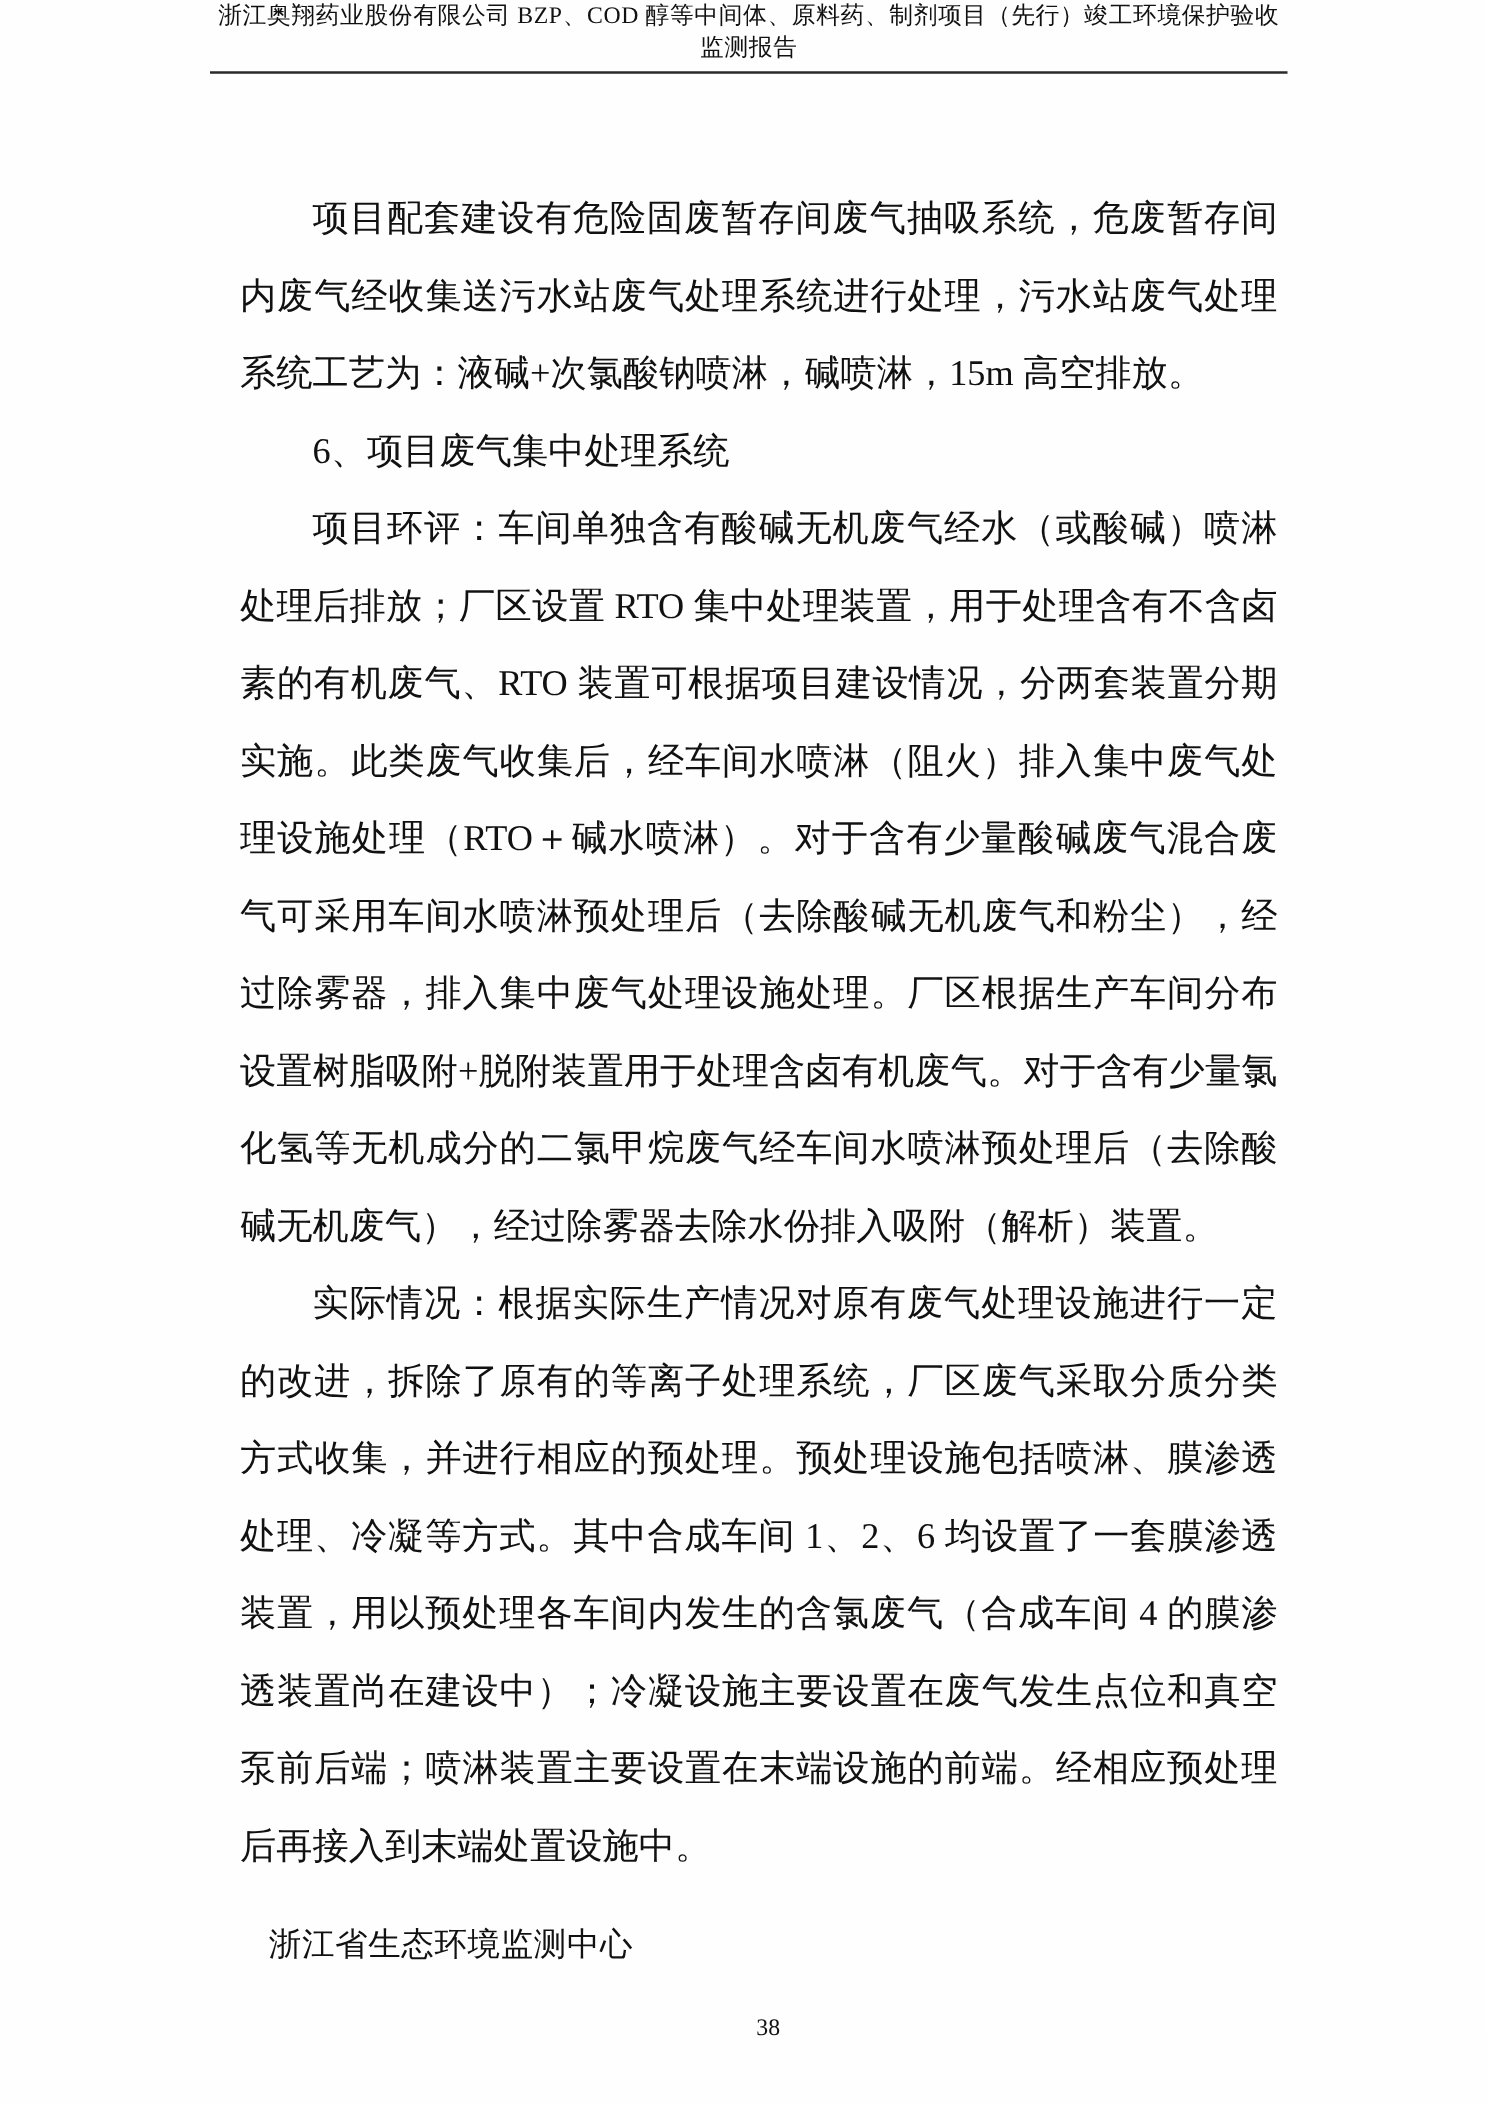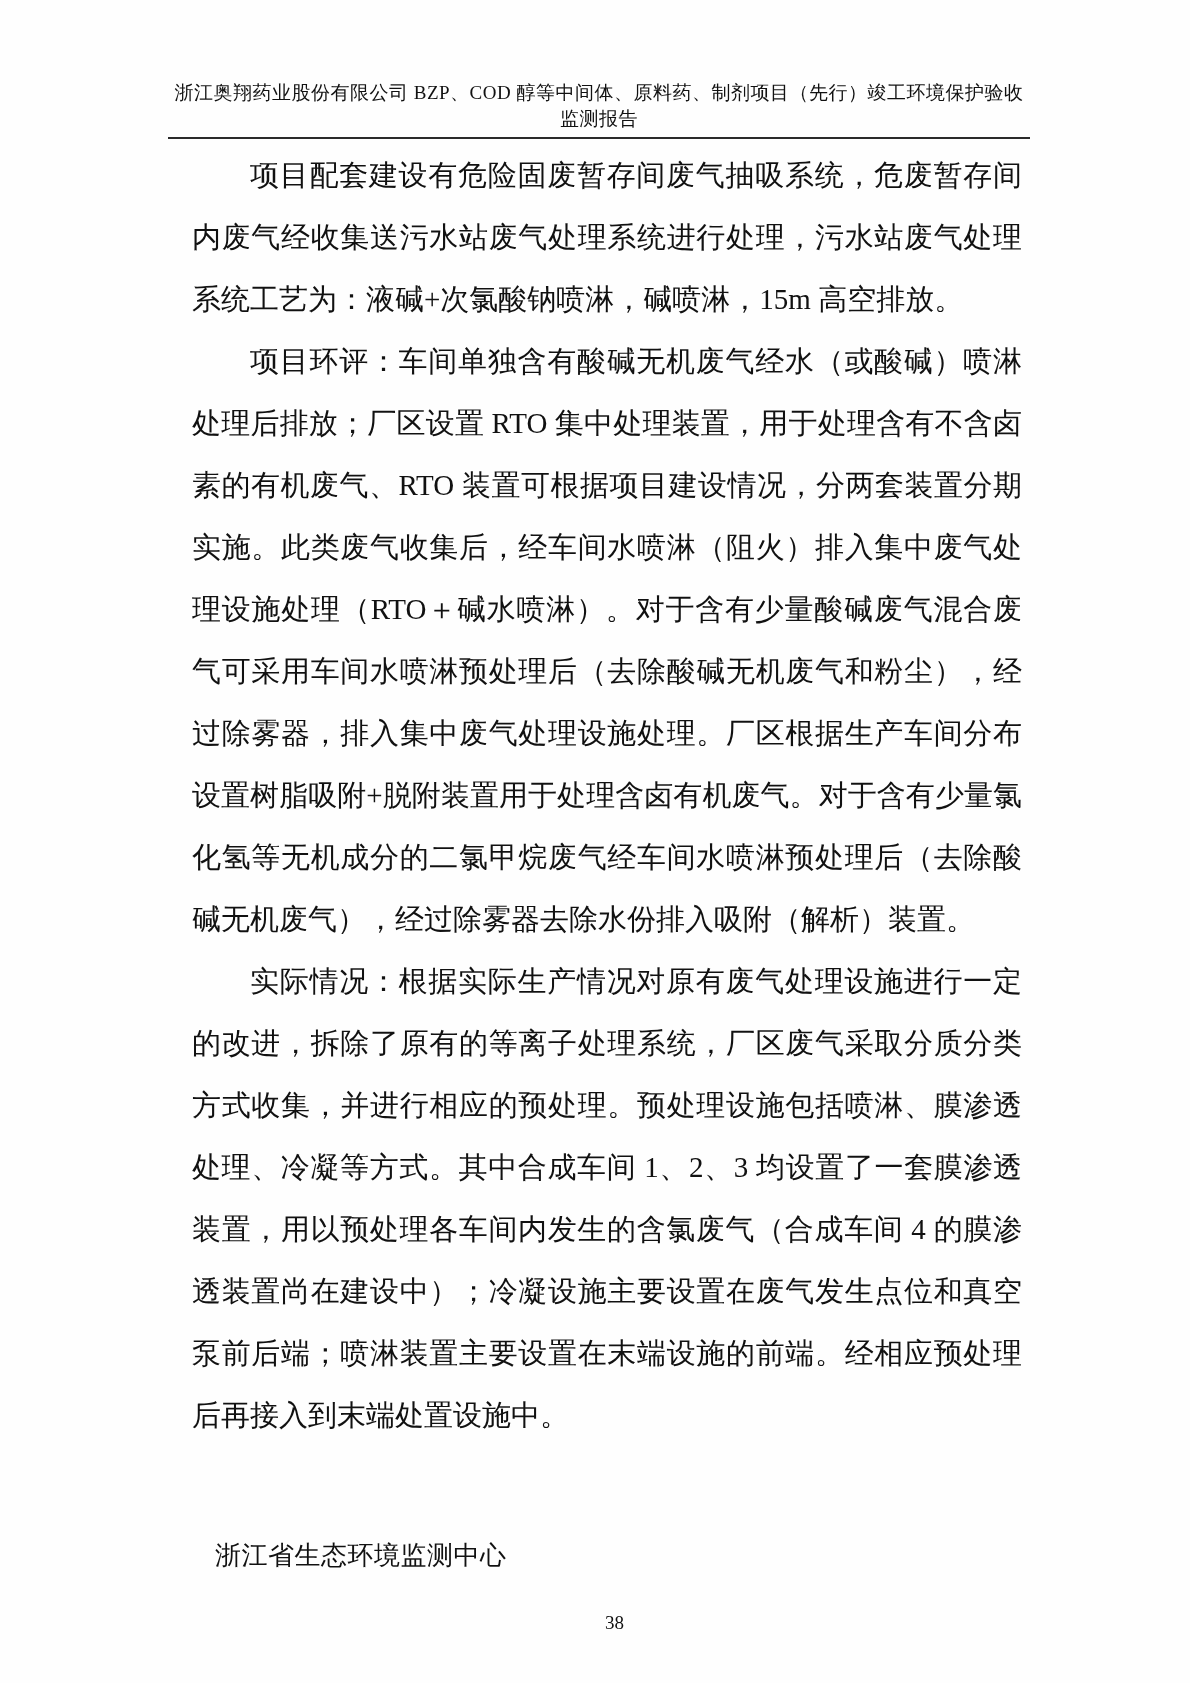--- a/index.html
+++ b/index.html
@@ -12,21 +12,20 @@
     color: #111;
     overflow: hidden;
   }
   .header {
     position: absolute;
     left: 168px;
     top: 0;
     width: 862px;
   }
   .header-title {
-    margin-top: 80px;
     padding: 0 6px;
     font-size: 19px;
     line-height: 26px;
     text-align: center;
     letter-spacing: 0.5px;
   }
   .header-rule {
     margin-top: 5px;
     border: none;
     border-top: 2px solid #2a2a2a;
@@ -73,20 +72,21 @@
 
 <div class="page">
 
   <div class="header">
     <div class="header-title">浙江奥翔药业股份有限公司 BZP、COD 醇等中间体、原料药、制剂项目（先行）竣工环境保护验收监测报告</div>
     <hr class="header-rule">
   </div>
 
   <div class="doc-body">
     <p class="para">项目配套建设有危险固废暂存间废气抽吸系统，危废暂存间内废气经收集送污水站废气处理系统进行处理，污水站废气处理系统工艺为：液碱+次氯酸钠喷淋，碱喷淋，15m 高空排放。</p>
+    <p class="section-heading">6、项目废气集中处理系统</p>
     <p class="para">项目环评：车间单独含有酸碱无机废气经水（或酸碱）喷淋处理后排放；厂区设置 RTO 集中处理装置，用于处理含有不含卤素的有机废气、RTO 装置可根据项目建设情况，分两套装置分期实施。此类废气收集后，经车间水喷淋（阻火）排入集中废气处理设施处理（RTO＋碱水喷淋）。对于含有少量酸碱废气混合废气可采用车间水喷淋预处理后（去除酸碱无机废气和粉尘），经过除雾器，排入集中废气处理设施处理。厂区根据生产车间分布设置树脂吸附+脱附装置用于处理含卤有机废气。对于含有少量氯化氢等无机成分的二氯甲烷废气经车间水喷淋预处理后（去除酸碱无机废气），经过除雾器去除水份排入吸附（解析）装置。</p>
-    <p class="para">实际情况：根据实际生产情况对原有废气处理设施进行一定的改进，拆除了原有的等离子处理系统，厂区废气采取分质分类方式收集，并进行相应的预处理。预处理设施包括喷淋、膜渗透处理、冷凝等方式。其中合成车间 1、2、3 均设置了一套膜渗透装置，用以预处理各车间内发生的含氯废气（合成车间 4 的膜渗透装置尚在建设中）；冷凝设施主要设置在废气发生点位和真空泵前后端；喷淋装置主要设置在末端设施的前端。经相应预处理后再接入到末端处置设施中。</p>
+    <p class="para">实际情况：根据实际生产情况对原有废气处理设施进行一定的改进，拆除了原有的等离子处理系统，厂区废气采取分质分类方式收集，并进行相应的预处理。预处理设施包括喷淋、膜渗透处理、冷凝等方式。其中合成车间 1、2、6 均设置了一套膜渗透装置，用以预处理各车间内发生的含氯废气（合成车间 4 的膜渗透装置尚在建设中）；冷凝设施主要设置在废气发生点位和真空泵前后端；喷淋装置主要设置在末端设施的前端。经相应预处理后再接入到末端处置设施中。</p>
   </div>
 
   <div class="footer-org">浙江省生态环境监测中心</div>
   <div class="footer-page">38</div>
 
 </div>
 
 </body></html>

